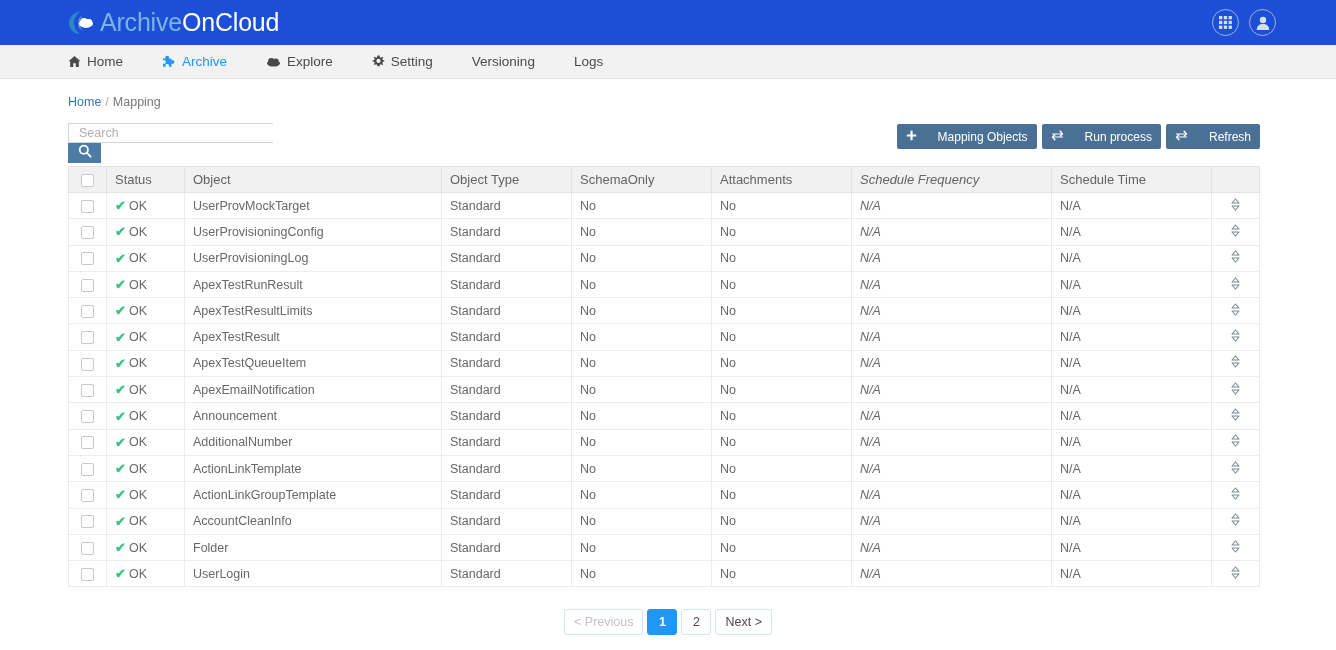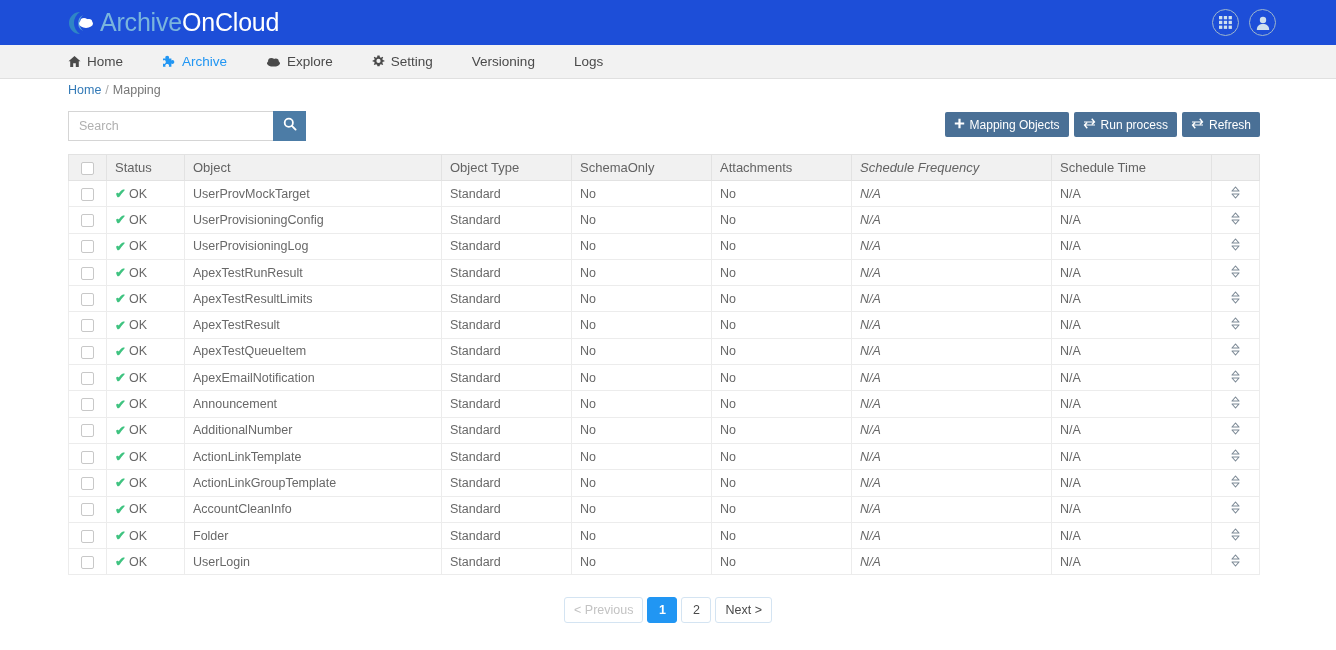--- a/index.html
+++ b/index.html
@@ -81,37 +81,37 @@
     color: #4a4a4a;
     margin-right: 39px;
     cursor: pointer;
     white-space: nowrap;
   }
   .nav-item.active { color: #2196f3; }
   .nav-icon { display: flex; align-items: center; }
 
   
   .breadcrumb {
-    margin: 4px 0 0 68px;
+    margin: 16px 0 0 68px;
     font-size: 12.5px;
     color: #777;
   }
   .breadcrumb a { color: #337ab7; text-decoration: none; cursor: pointer; }
   .breadcrumb .sep { color: #aaa; margin: 0 4px; }
 
   
   .toolbar {
     margin-top: 14px;
     padding: 0 76px 0 68px;
     display: flex;
     align-items: flex-start;
     justify-content: space-between;
     height: 32px;
   }
-  .search-group { display: flex; height: 40px; }
+  .search-group { display: flex; height: 40px; flex-direction: column; }
   .search-input {
     width: 205px;
     height: 30px;
     border: 1px solid #d5d5d5;
     border-right: none;
     padding: 0 10px;
     font-size: 12.5px;
     color: #555;
     outline: none;
     font-family: "Liberation Sans", sans-serif;
@@ -132,21 +132,21 @@
   .actions { display: flex; gap: 5px; margin-top: 1px; }
   .btn {
     background: #4a7096;
     color: #ffffff;
     border: none;
     height: 25px;
     padding: 0 9px;
     font-size: 12px;
     display: flex;
     align-items: center;
-    gap: 5px;
+    gap: 21px;
     cursor: pointer;
     font-family: "Liberation Sans", sans-serif;
     border-radius: 2px;
     white-space: nowrap;
   }
 
   
   .table-wrap { margin: 11px 76px 0 68px; }
   table {
     width: 100%;

